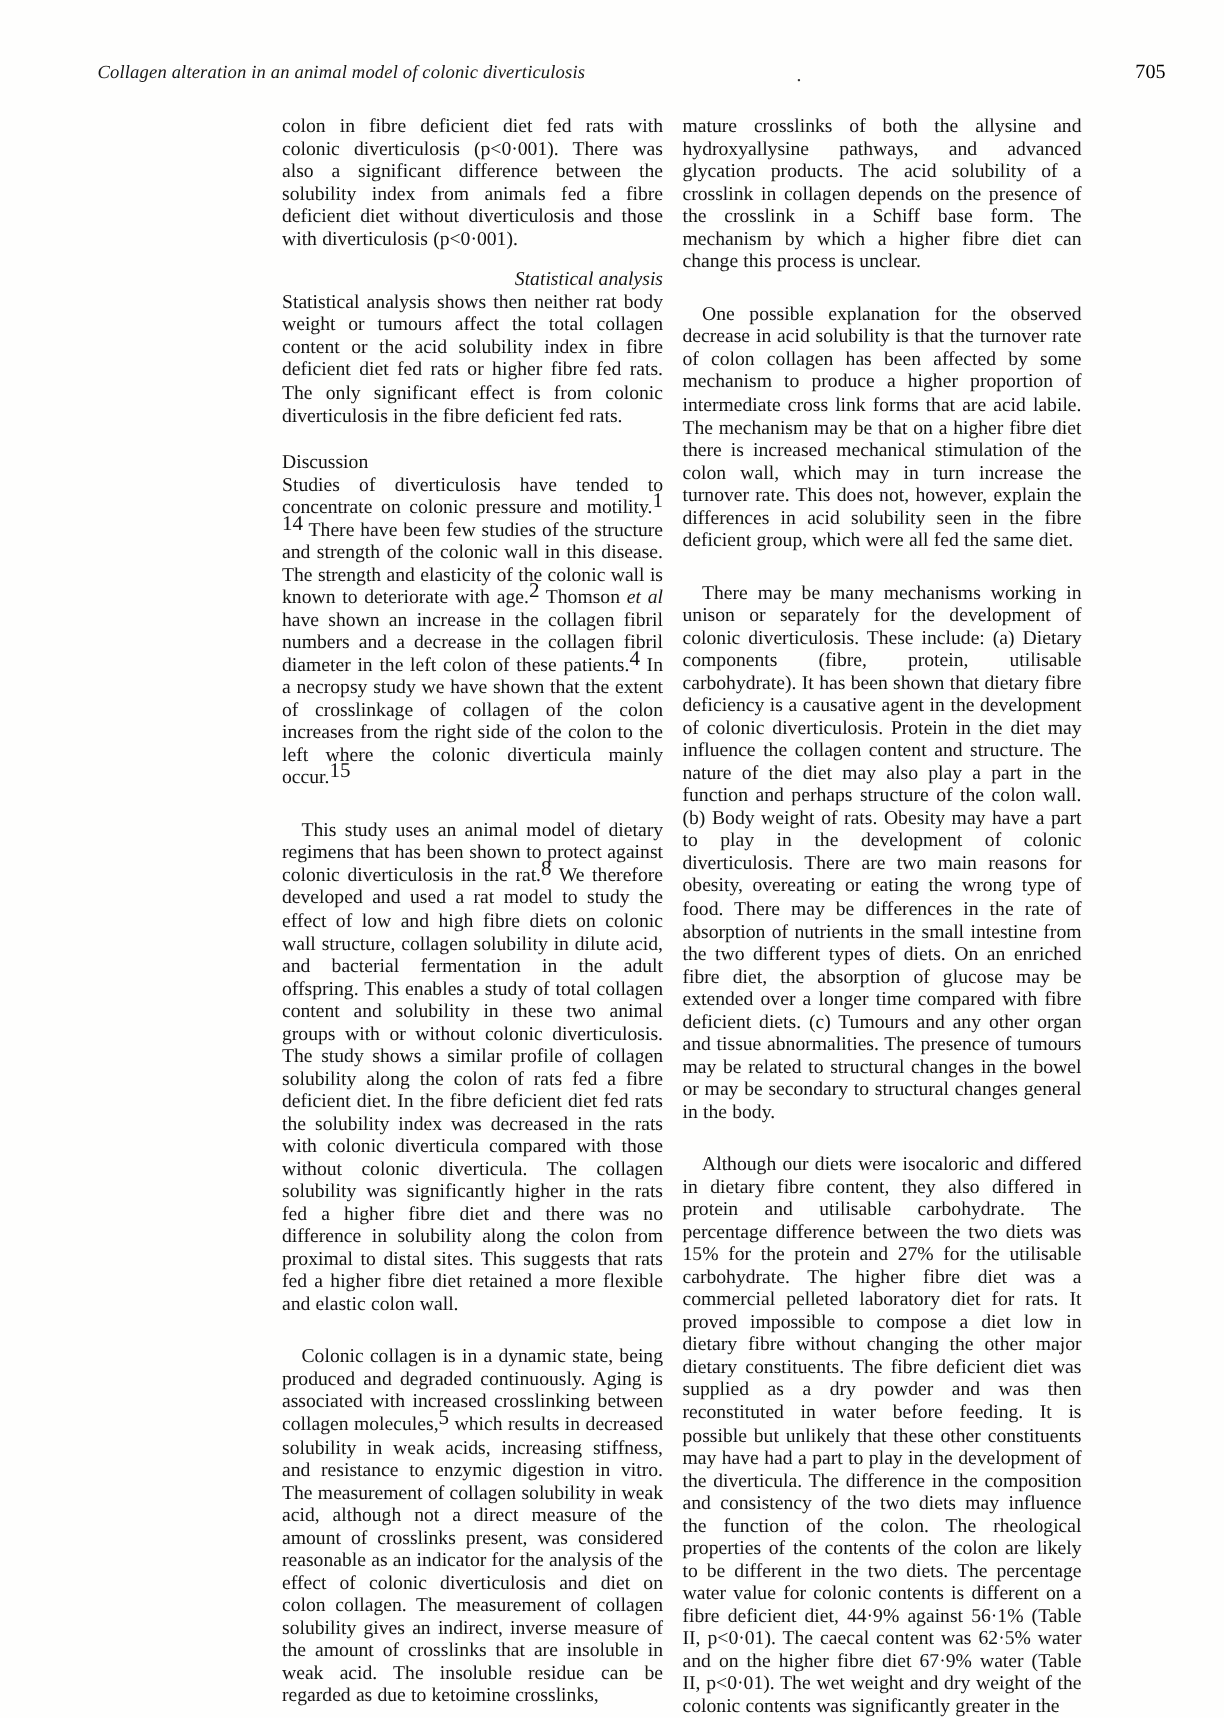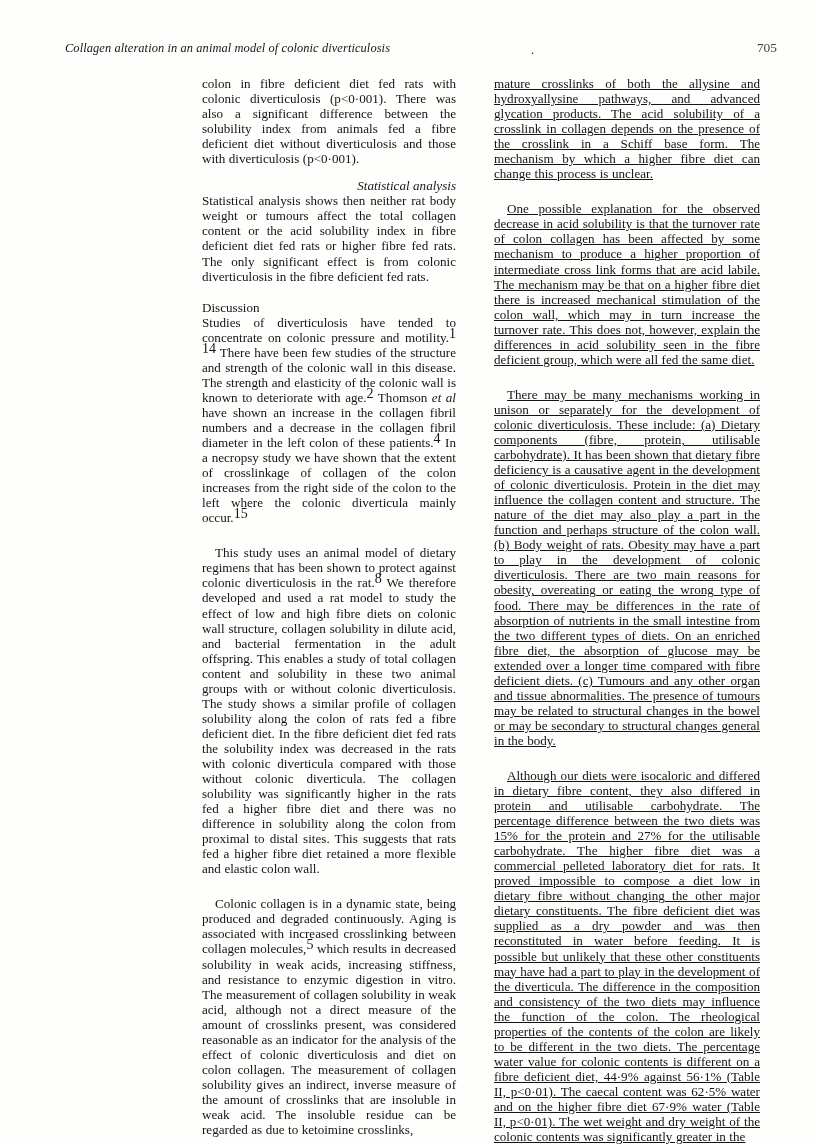--- a/index.html
+++ b/index.html
@@ -18,37 +18,37 @@
     display:flex;justify-content:space-between;align-items:baseline;
   }
   .running-title{
     font-style:italic;
     font-size:12.4px;
     letter-spacing:.1px;
     color:#161616;
   }
   .page-number{
     font-size:13.4px;
-    color:#404040;
+    color:#000000;
   }
   .stray-mark{
     position:absolute;left:531px;top:42px;
     font-size:13px;color:#333;
   }
   
   .column{
     position:absolute;top:76px;
     font-size:13.1px;
     line-height:15.05px;
     text-align:justify;
     hyphens:auto;-webkit-hyphens:auto;
     word-spacing:.2px;
   }
-  .col-left{left:202px;width:254px;}
-  .col-right{left:494px;width:266px;text-decoration:underline;}
+  .col-left{left:188px;width:254px;}
+  .col-right{left:455px;width:266px;}
   .para{margin:0;}
   .para.indent{text-indent:13px;margin-top:20px;}
   .heading-italic{
     font-style:italic;
     margin-top:12px;
     text-align:right;
   }
   .heading-bold{
     font-weight:normal;
     margin-top:16px;

